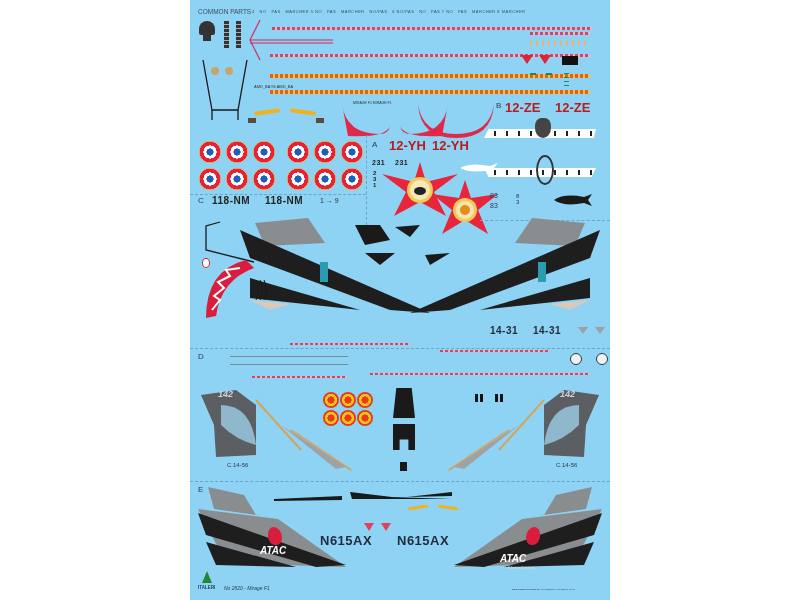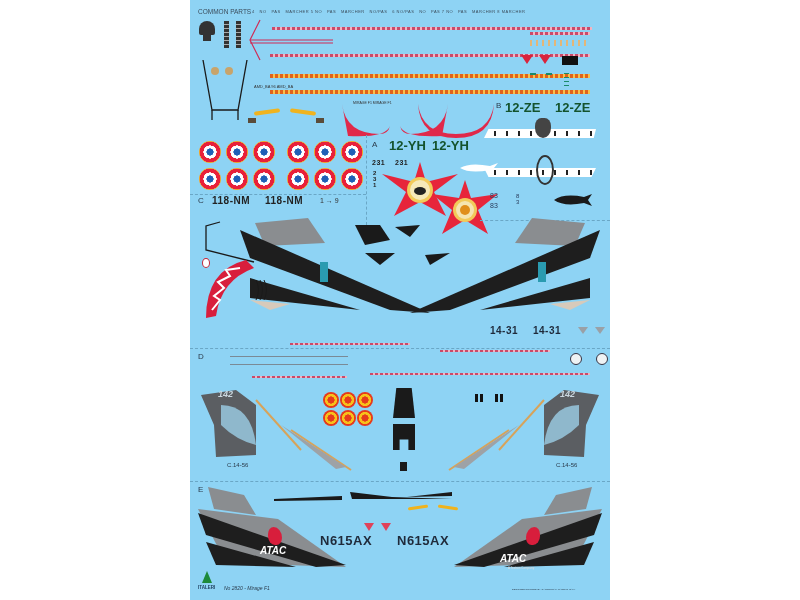--- a/index.html
+++ b/index.html
@@ -2,21 +2,21 @@
 <html><head>
 <meta charset="utf-8">
 <style>
   html,body{margin:0;padding:0;}
   body{width:800px;height:600px;background:#ffffff;position:relative;overflow:hidden;font-family:"Liberation Sans",sans-serif;}
   .sheet{position:absolute;left:190px;top:0;width:420px;height:600px;background:#8ed3f4;overflow:hidden;}
   .abs{position:absolute;}
   .sec{position:absolute;font-size:8px;color:#2a3a4a;}
   .txt{position:absolute;color:#333;}
   .reg{position:absolute;font-weight:bold;color:#222;letter-spacing:0.5px;}
-  .regA{position:absolute;font-weight:bold;color:#14532d;}
+  .regA{position:absolute;font-weight:bold;color:#b91c1c;}
   .dash{position:absolute;border-top:1px dashed #6aa7c6;height:0;}
   .stripe{position:absolute;height:3px;background:repeating-linear-gradient(90deg,#c94a6a 0 3px,#f2b3c0 3px 5px);}
   .ostripe{position:absolute;height:4px;background:repeating-linear-gradient(90deg,#e0621a 0 3px,#f6c14a 3px 5px);}
   .roundel{position:absolute;width:22px;height:22px;border-radius:50%;background:radial-gradient(circle,#1f5fb6 0 3.5px,#ffffff 3.6px 6.5px,#e8203a 6.6px 10.2px,#f2a323 10.3px 11px);}
   .esp{position:absolute;width:16px;height:16px;border-radius:50%;background:radial-gradient(circle,#e63b1c 0 3.5px,#f7c21a 3.6px 6px,#e63b1c 6.1px 8px);}
   .tiny{font-size:4px;color:#3b4d5c;position:absolute;letter-spacing:.5px;}
 </style>
 </head>
 <body>
 

